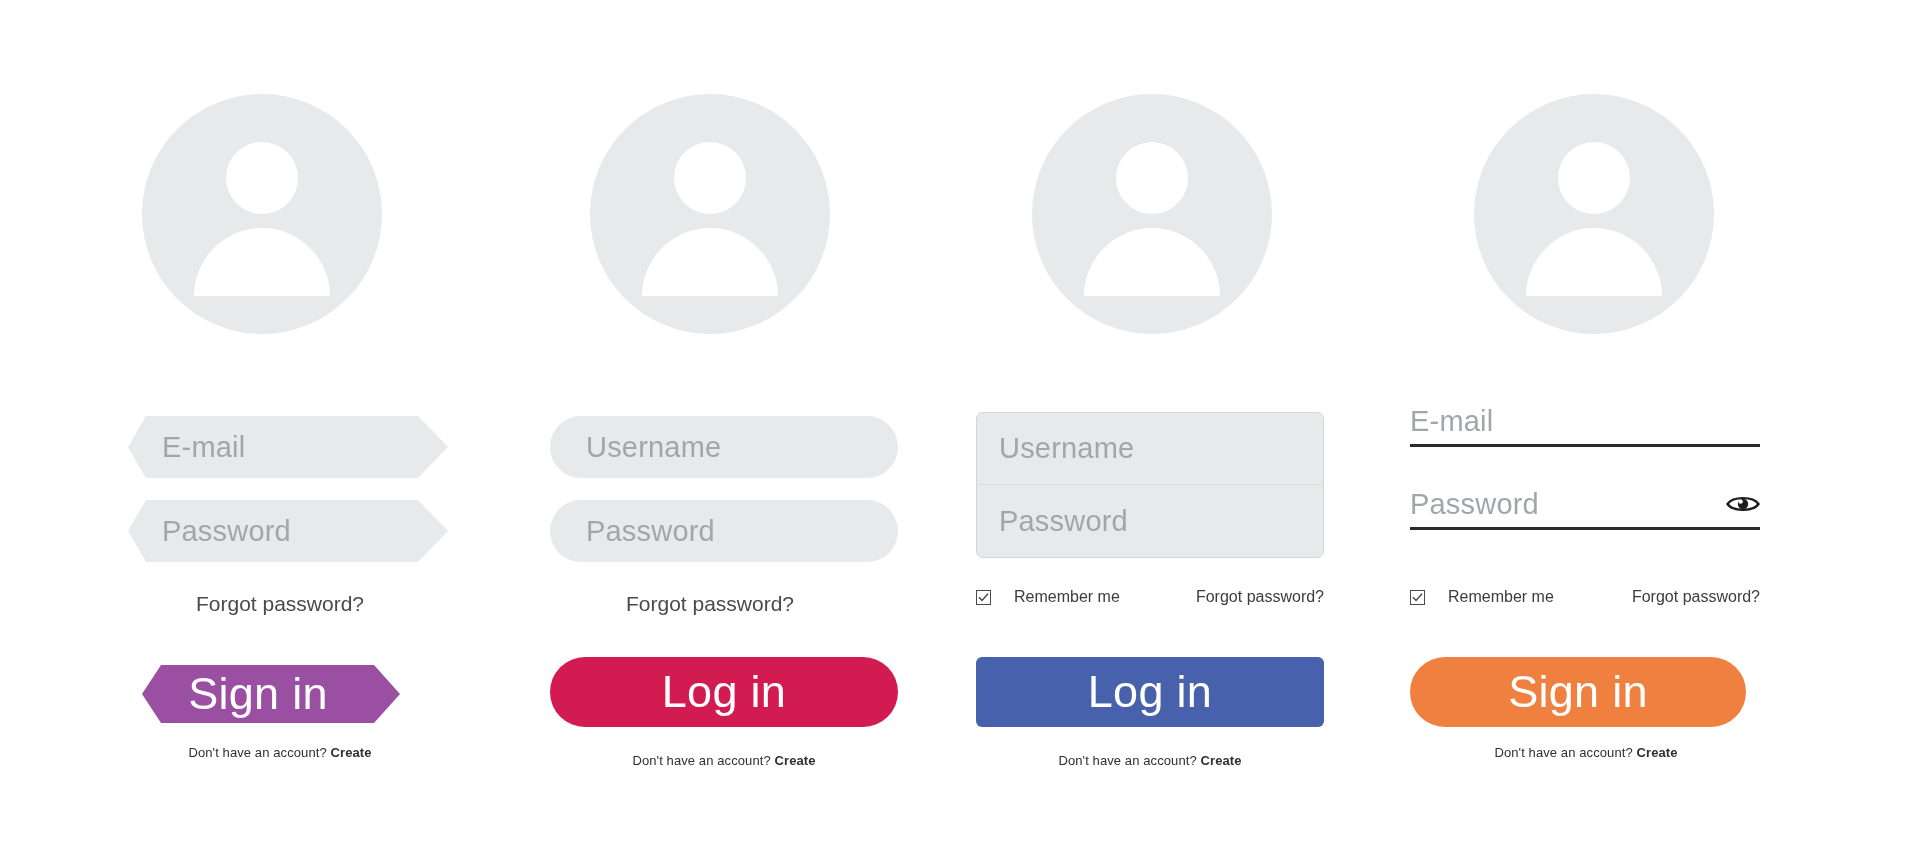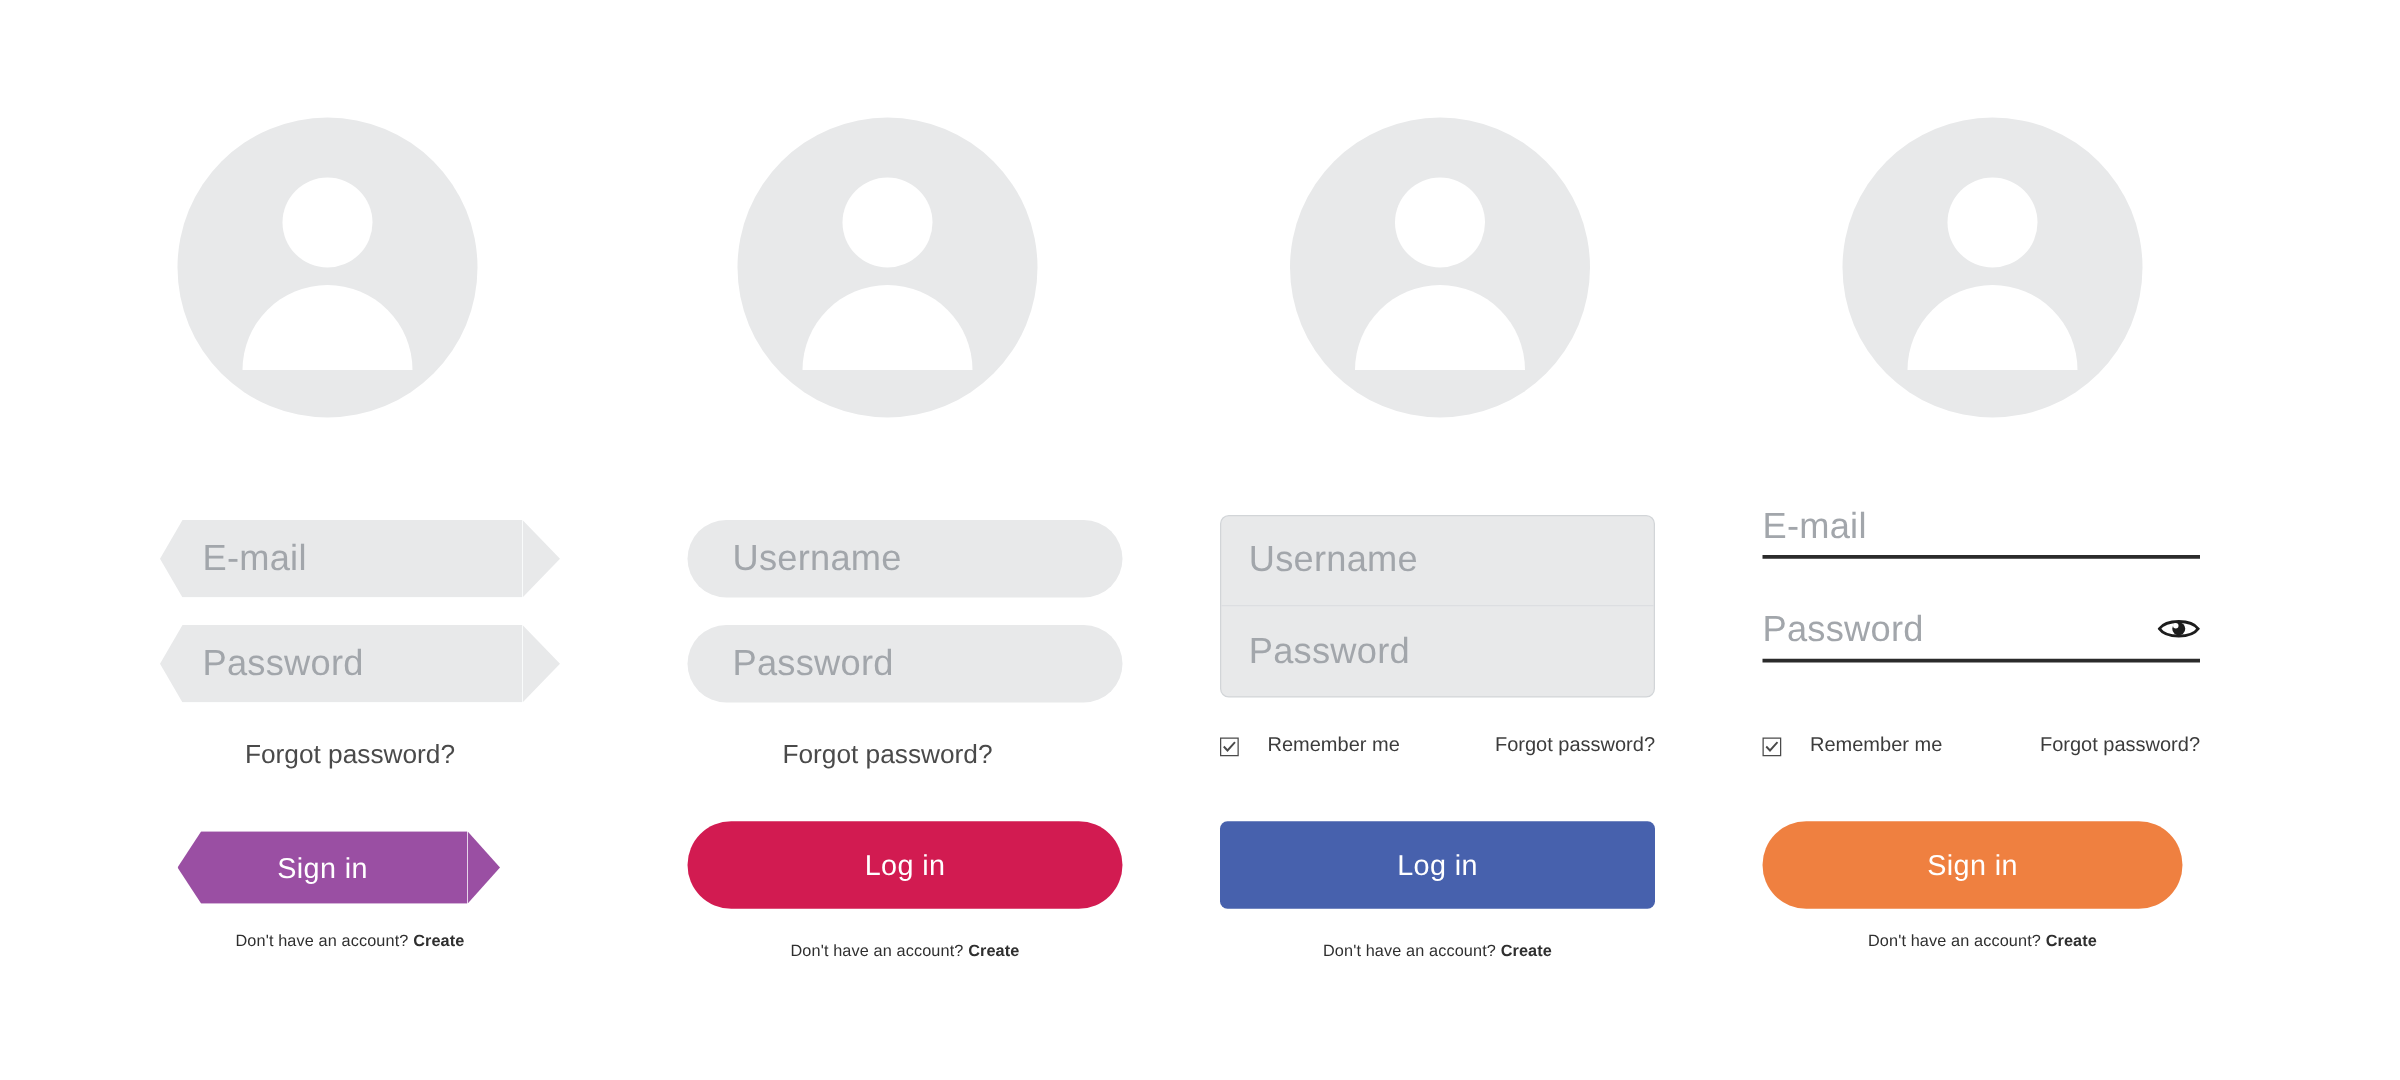--- a/index.html
+++ b/index.html
@@ -85,21 +85,21 @@
   .create-line {
     font-size: 13px;
     color: #2f2f2f;
     text-align: center;
     letter-spacing: .1px;
   }
   .create-line b { font-weight: bold; }
 
   .btn-label {
     color: #ffffff;
-    font-size: 23px;
+    font-size: 45px;
     letter-spacing: .3px;
   }
 
   .row-meta {
     display: flex;
     justify-content: space-between;
     align-items: center;
     font-size: 16px;
     color: #3c3c3c;
   }

